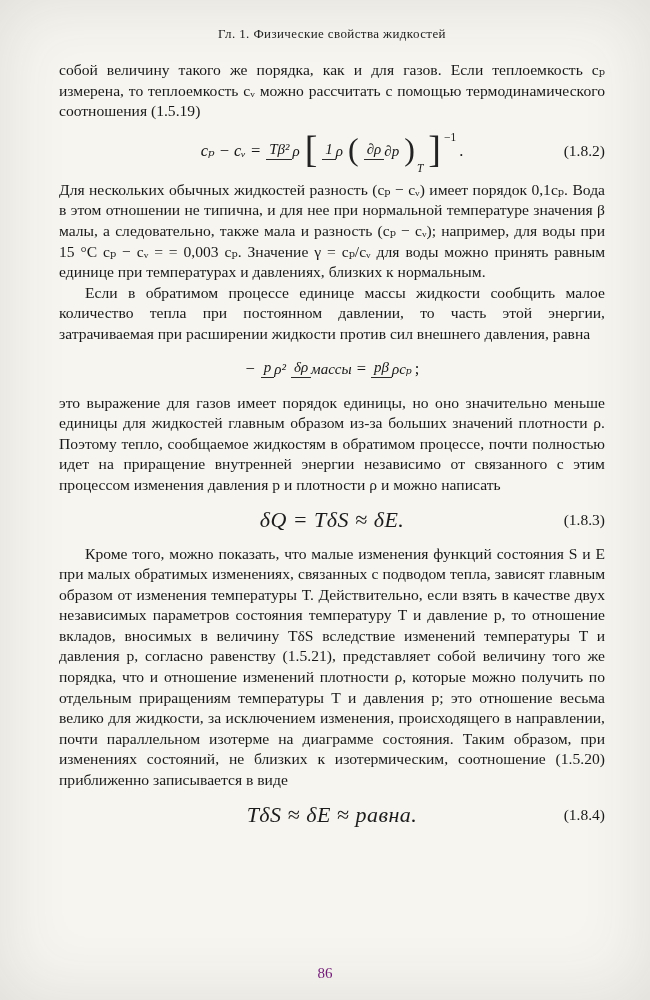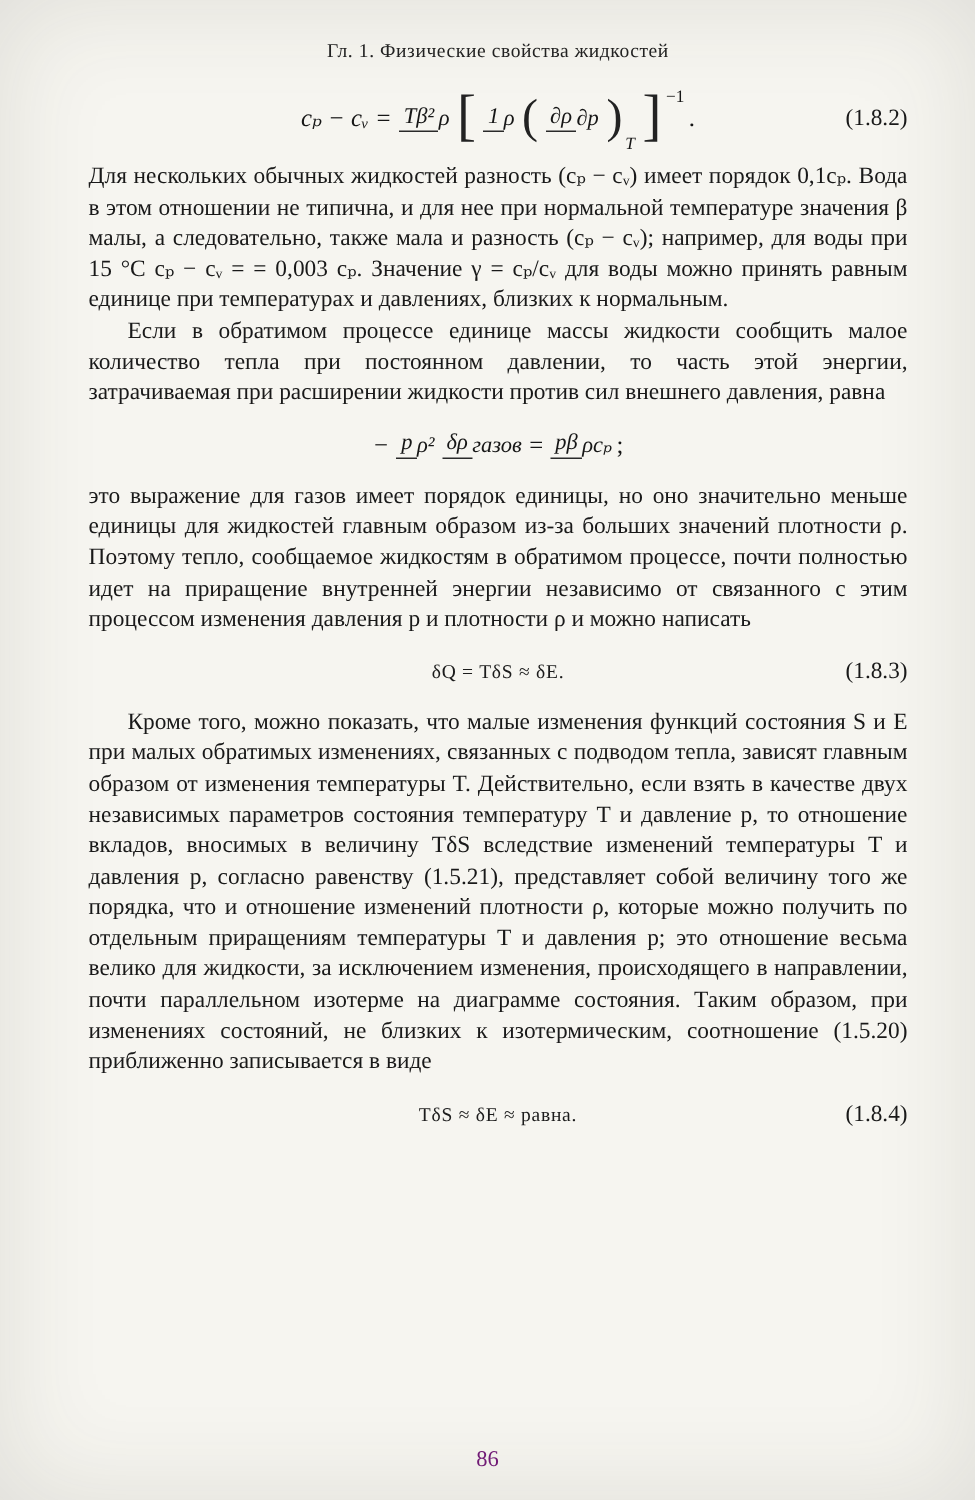--- a/index.html
+++ b/index.html
@@ -86,39 +86,41 @@
   }
   .sup-high {
     font-size: 11.5px;
     align-self: flex-start;
     transform: translateY(-1px);
     margin-left: -2px;
     font-style: normal;
   }
   .tail { font-style: normal; margin-left: -2px; }
   .simple-eq {
-    font-size: 13px;
+    font-style: italic;
+    font-size: 22px;
     letter-spacing: 0.5px;
   }
   .page-number {
     position: absolute;
     left: 0; right: 0;
     bottom: 18px;
     text-align: center;
     font-size: 15px;
     color: #701a75;
   }
 </style>
 </head>
 <body>
 
 <div class="page">
 
   <div class="running-head">Гл. 1. Физические свойства жидкостей</div>
 
+  <p class="para">собой величину такого же порядка, как и для газов. Если теплоемкость cₚ измерена, то теплоемкость cᵥ можно рассчитать с помощью термодинамического соотношения (1.5.19)</p>
 
   <div class="equation">
     <span class="eq-row">
       <span>cₚ − cᵥ =</span>
       <span class="frac">
         <span class="num">Tβ²</span>
         <span class="den">ρ</span>
       </span>
       <span class="big">[</span>
       <span class="frac">
@@ -145,21 +147,21 @@
 
   <div class="equation">
     <span class="eq-row">
       <span>−</span>
       <span class="frac">
         <span class="num">p</span>
         <span class="den">ρ²</span>
       </span>
       <span class="frac">
         <span class="num">δρ</span>
-        <span class="den">газов</span>
+        <span class="den">массы</span>
       </span>
       <span class="plain">=</span>
       <span class="frac">
         <span class="num">pβ</span>
         <span class="den">ρcₚ</span>
       </span>
       <span class="tail">;</span>
     </span>
   </div>
 

